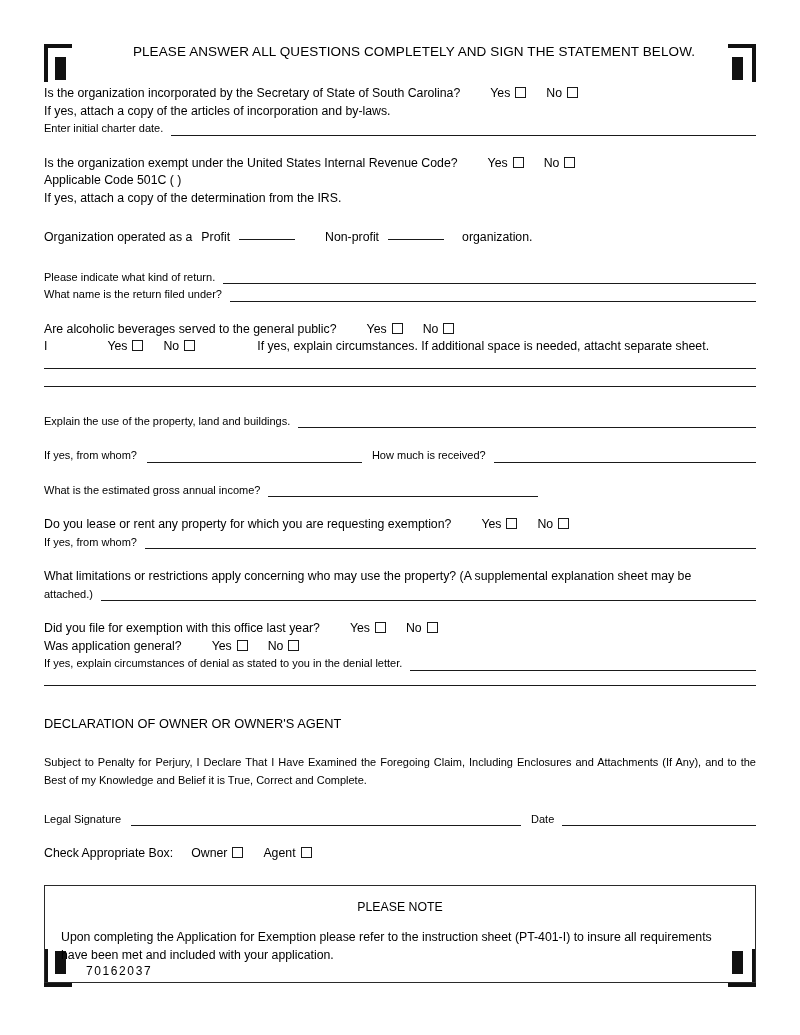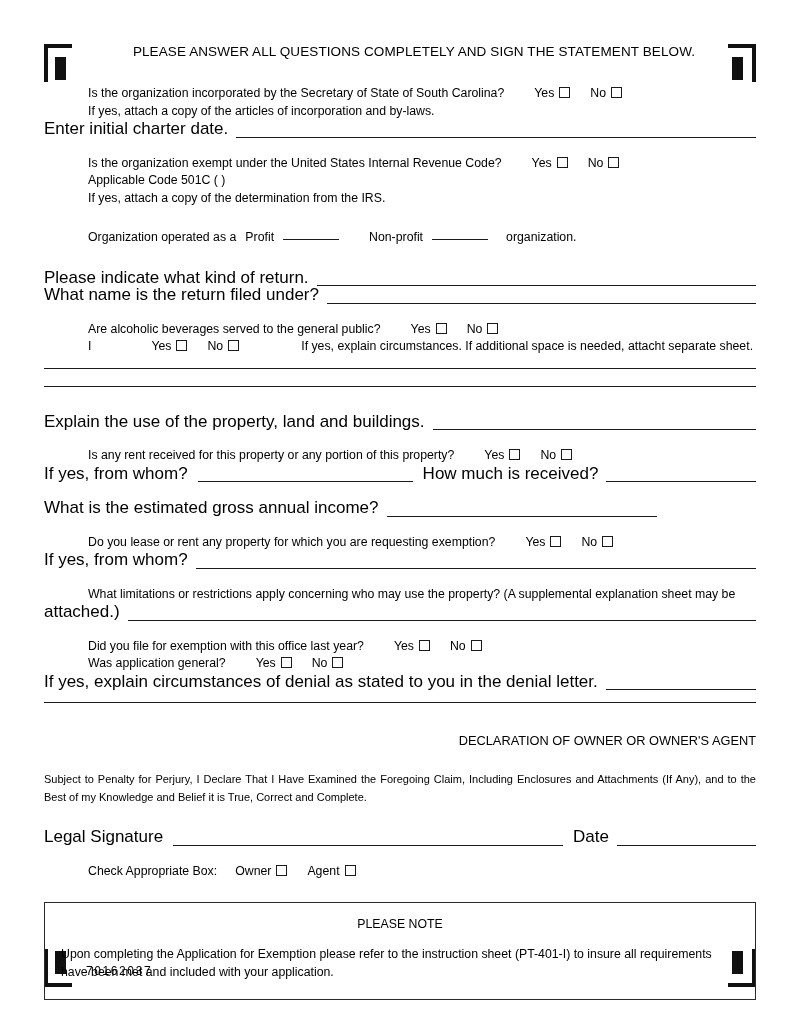--- a/index.html
+++ b/index.html
@@ -73,21 +73,20 @@
     letter-spacing: 0.1px;
     padding-left: 28px;
     margin-bottom: 26px;
     white-space: nowrap;
   }
 
   .q {
     font-size: 12.3px;
     line-height: 17.5px;
     white-space: nowrap;
-    margin-left: 44px;
   }
 
   .blk-gap-sm { height: 9px; }
   .blk-gap-md { height: 17px; }
   .blk-gap-lg { height: 22px; }
 
   
   .cb {
     display: inline-block;
     width: 11px;
@@ -115,35 +114,35 @@
   .rule-short { width: 56px; vertical-align: 1px; }
 
   .fullrule {
     border-bottom: 1.4px solid #1a1a1a;
     height: 0;
     width: 100%;
   }
 
   .row-line {
     display: flex;
-    align-items: flex-end;
-    font-size: 17px;
+    align-items: center;
+    font-size: 11px;
     line-height: 17.5px;
   }
   .row-line .lbl { white-space: nowrap; }
   .row-line .fill {
     flex: 1 1 auto;
     border-bottom: 1.4px solid #1a1a1a;
     margin-left: 8px;
     height: 13px;
   }
   .row-line .fill.m2 { margin-left: 10px; margin-right: 10px; }
 
   .decl-title {
-    text-align: right;
+    text-align: left;
     font-size: 12.8px;
     margin-top: 30px;
     margin-bottom: 22px;
   }
   .decl-body {
     font-size: 11px;
     line-height: 18px;
     text-align: justify;
   }
 
@@ -258,23 +257,20 @@
 
     <div class="blk-gap-sm"></div>
 
     <div class="row-line">
       <span class="lbl">Explain the use of the property, land and buildings.</span>
       <span class="fill"></span>
     </div>
 
     <div class="blk-gap-md"></div>
 
-    <div class="q">
-      <span>Is any rent received for this property or any portion of this property?</span><span class="sp-lg"></span><span class="yn">Yes</span><span class="cb"></span><span class="sp-md"></span><span class="yn">No</span><span class="cb"></span>
-    </div>
     <div class="row-line">
       <span class="lbl">If yes, from whom?</span>
       <span class="fill m2" style="flex:0 0 215px;"></span>
       <span class="lbl">How much is received?</span>
       <span class="fill"></span>
     </div>
 
     <div class="blk-gap-md"></div>
 
     <div class="row-line">

